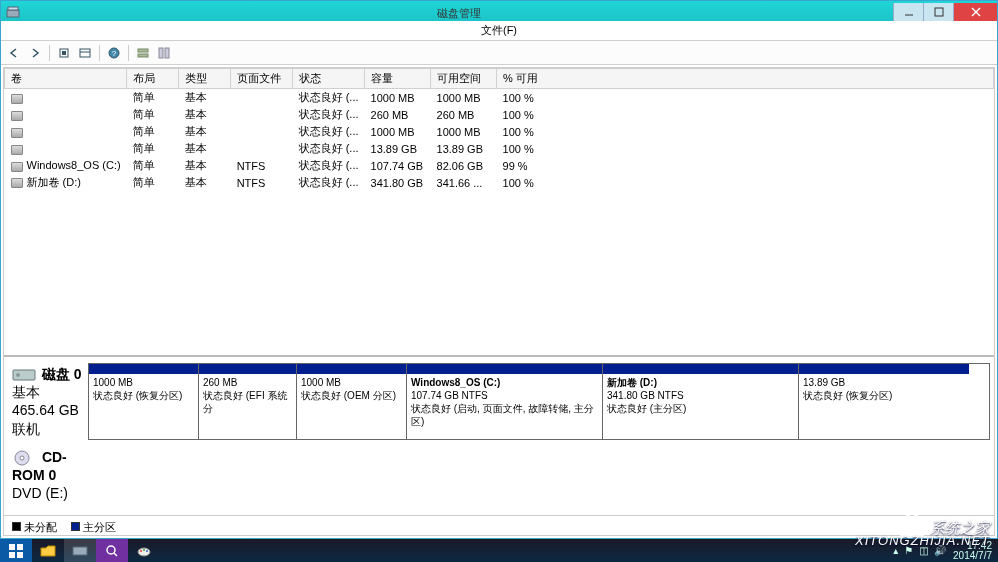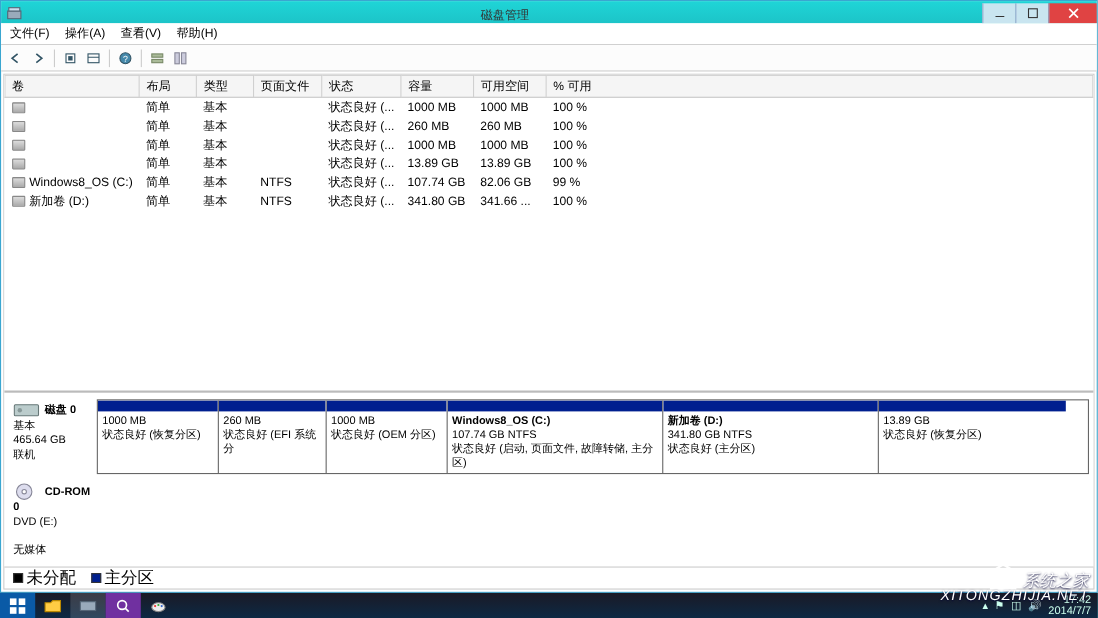--- a/index.html
+++ b/index.html
@@ -34,20 +34,21 @@
 .win-btn { width:30px;height:18px;display:flex;align-items:center;justify-content:center;background:#c9e5f0;border-left:1px solid #9ac;}
 .win-btn.close { background:#e04343;color:#fff;width:44px;}
 .menubar {
   height: 20px;
   display:flex;
   align-items:center;
   padding: 0 4px;
   background:#fff;
   border-bottom:1px solid #d0d0d0;
   gap:6px;
+  flex-direction:column;
 }
 .menubar span { padding:2px 4px; }
 .toolbar {
   height: 24px;
   display:flex;
   align-items:center;
   padding:0 4px;
   gap:3px;
   background:#fcfcfc;
   border-bottom:1px solid #d0d0d0;
@@ -85,21 +86,21 @@
   border-top:2px solid #bbb;
   overflow:auto;
 }
 .disk-row {
   display:flex;
   margin:6px 4px;
 }
 .disk-label {
   width:80px;
   padding:2px 4px;
-  font-size:10px;
+  font-size:14px;
   line-height:1.3;
 }
 .disk-label .dicon{width:26px;height:16px;display:inline-block;vertical-align:middle;}
 .disk-parts {
   flex:1;
   display:flex;
   border:1px solid #666;
 }
 .part {
   border-right:1px solid #666;
@@ -109,24 +110,24 @@
   overflow:hidden;
   display:flex;
   flex-direction:column;
 }
 .part:last-child{border-right:none;}
 .part-hdr { height:10px;background:#001f8f;}
 .part-body{ padding:2px 4px;}
 .legend {
   height:20px;
   display:flex;
-  align-items:center;
+  align-items:flex-end;
   gap:14px;
   padding:0 8px;
-  font-size:15px;
+  font-size:11px;
   border-top:1px solid #ccc;
 }
 .leg-sq{width:9px;height:9px;display:inline-block;margin-right:3px;border:1px solid #333;}
 .leg-unalloc{background:#000;}
 .leg-primary{background:#001f8f;}
 .taskbar {
   width:998px;height:23px;
   background:linear-gradient(#1a1a26,#0d2944);
   display:flex;align-items:center;
   color:#cfe;

